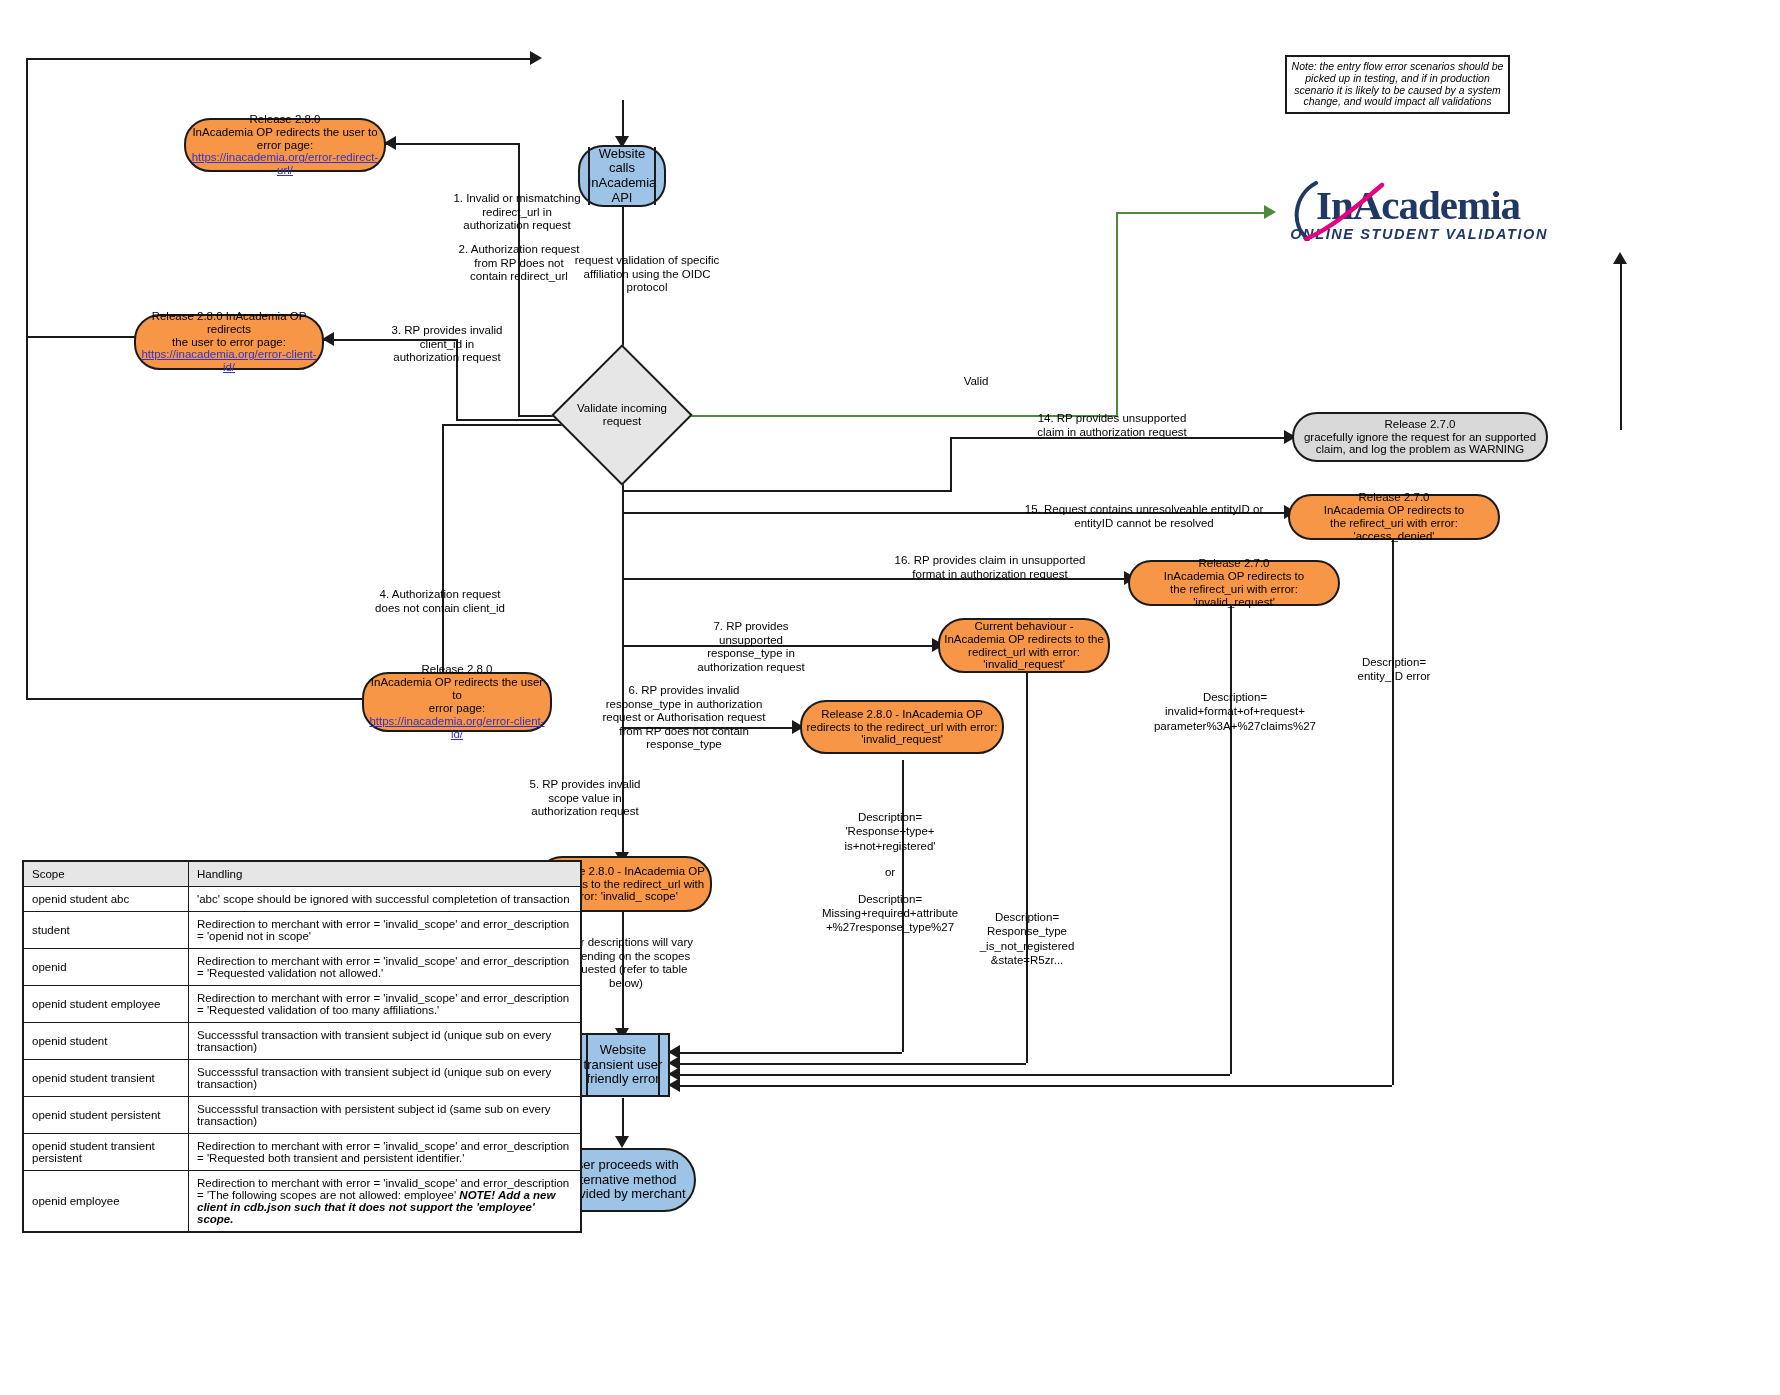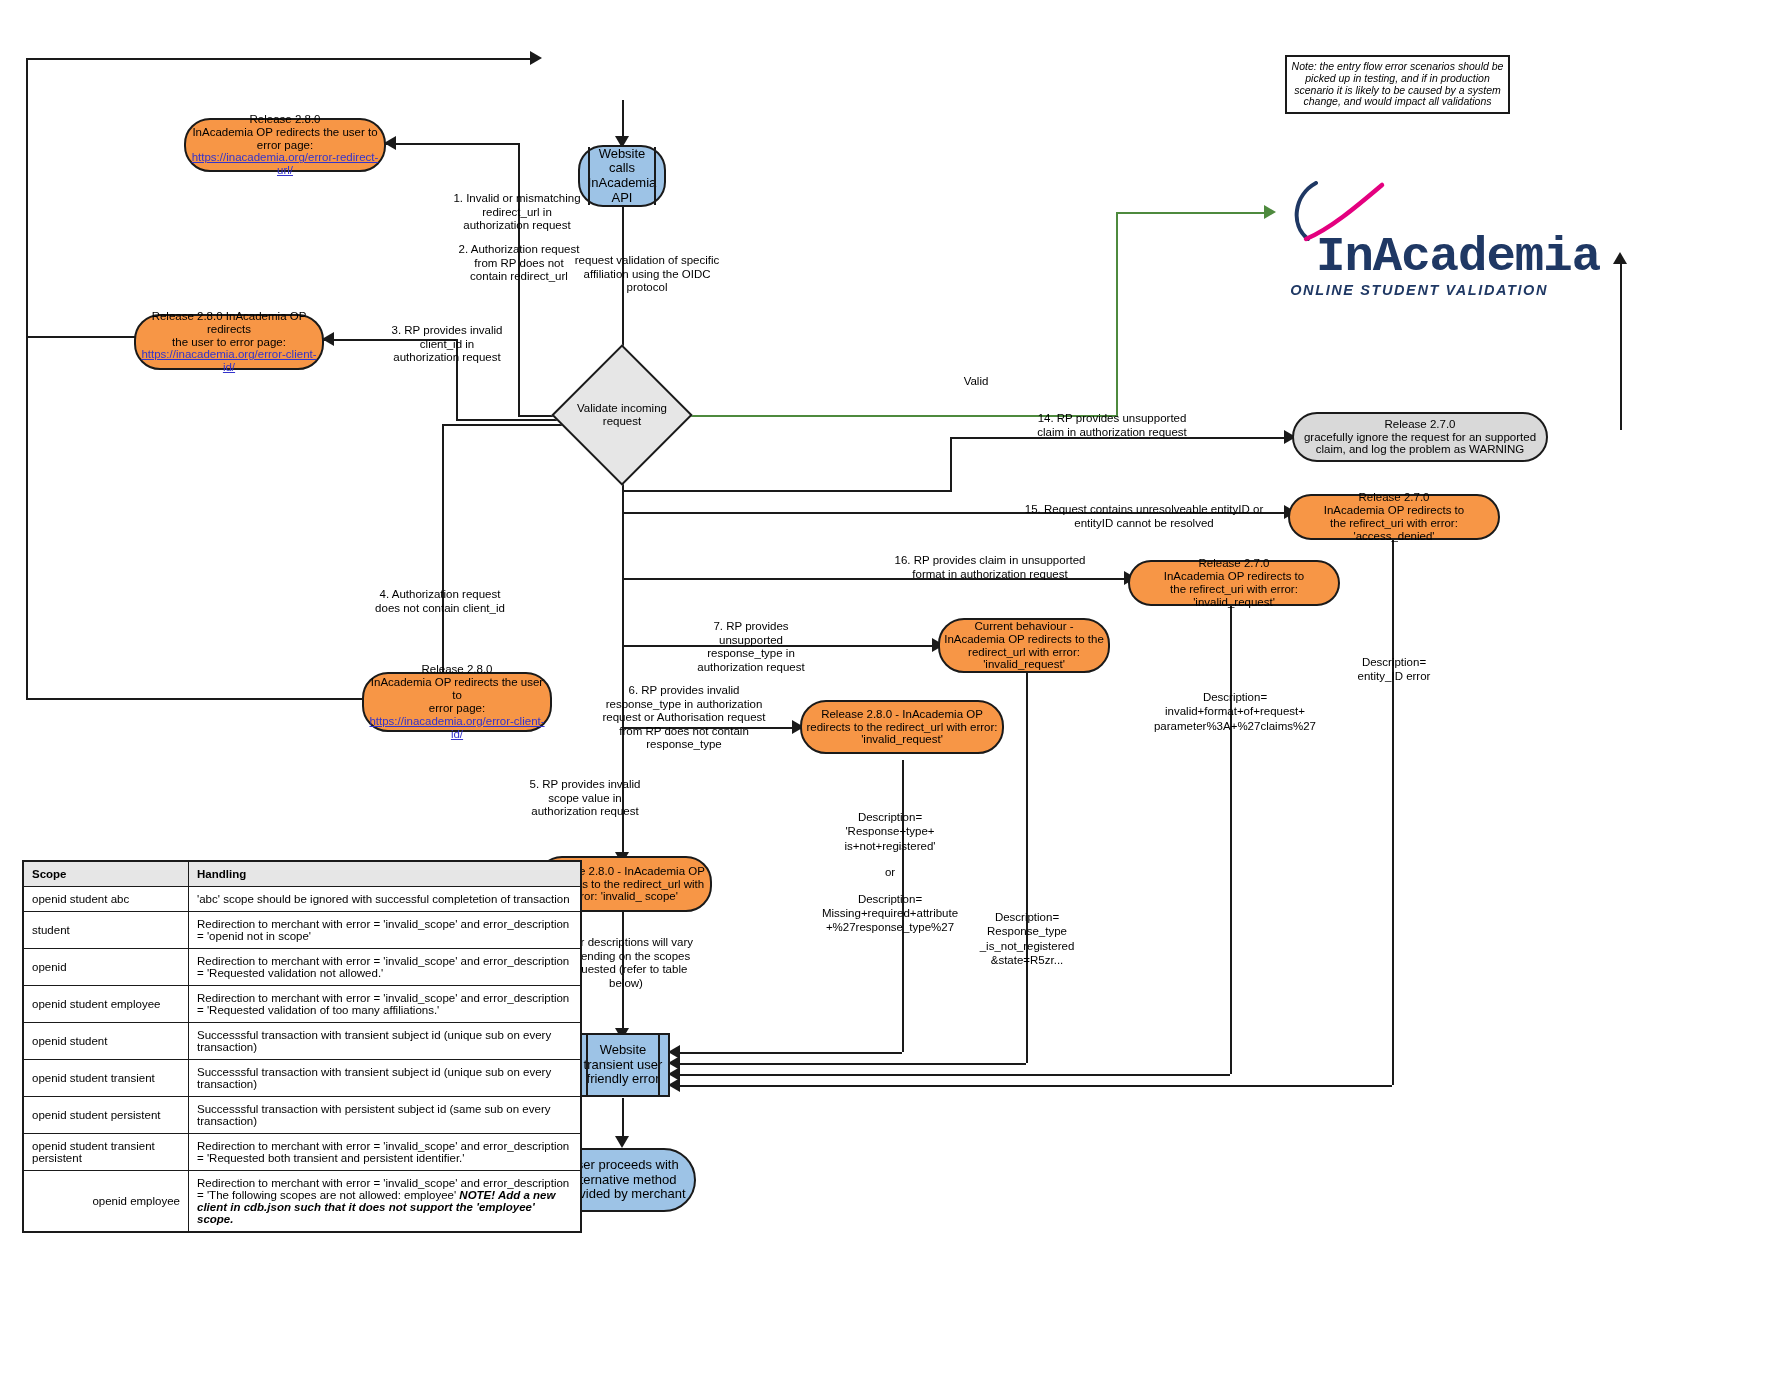--- a/index.html
+++ b/index.html
@@ -34,26 +34,26 @@
   .ln.green{background:#4e8a3e;}
   .arrow{position:absolute;width:0;height:0;}
   .arrow.r{border-top:7px solid transparent;border-bottom:7px solid transparent;border-left:12px solid #1a1a1a;}
   .arrow.l{border-top:7px solid transparent;border-bottom:7px solid transparent;border-right:12px solid #1a1a1a;}
   .arrow.d{border-left:7px solid transparent;border-right:7px solid transparent;border-top:12px solid #1a1a1a;}
   .arrow.u{border-left:7px solid transparent;border-right:7px solid transparent;border-bottom:12px solid #1a1a1a;}
   .arrow.r.green{border-left-color:#4e8a3e;}
   
   #scope-table{position:absolute;border:2px solid #1a1a1a;border-collapse:collapse;background:#fff;font-size:11.5px;}
   #scope-table th,#scope-table td{border:1px solid #1a1a1a;padding:6px 8px;vertical-align:middle;text-align:left;color:#000;}
-  #scope-table thead th{background:#e6e6e6;font-weight:bold;}
+  #scope-table thead th{background:#e6e6e6;font-weight:normal;}
   #scope-table td.scope-cell{width:148px;}
   #scope-table td i{font-style:italic;font-weight:bold;}
   
   #logo{position:absolute;left:1290px;top:185px;width:260px;height:70px;}
-  #logo .l1{font-family:Liberation Mono, monospace;font-weight:bold;font-size:49px;color:#1f3864;letter-spacing:-1px;line-height:1;margin-top:48px;}
+  #logo .l1{font-family:Liberation Serif, serif;font-weight:bold;font-size:41px;color:#1f3864;letter-spacing:-1px;line-height:1;}
   #logo .l2{font-family:"Liberation Sans",sans-serif;font-weight:bold;font-style:italic;font-size:14.5px;color:#1f3864;letter-spacing:1.6px;text-align:right;}
   #logo .swoosh{position:absolute;left:-4px;top:-4px;}
   .ina-badge{display:inline-flex;align-items:center;gap:4px;background:#fff;border:1px solid #bfbfbf;border-radius:3px;padding:2px 8px;margin-top:5px;}
   .ina-badge .mark{font-weight:bold;font-size:15px;color:#1f3864;font-style:italic;}
   .ina-badge .mark .a{color:#e4007f;}
   .ina-badge .lbl{font-size:12px;font-weight:bold;color:#1f3864;}
   .desc{position:absolute;font-size:11.5px;text-align:center;line-height:1.25;color:#000;}
 </style>
 </head>
 <body>
@@ -308,19 +308,19 @@
         </tr>
         <tr>
           <td class="scope-cell">openid student persistent</td>
           <td>Successsful transaction with persistent subject id (same sub on every transaction)</td>
         </tr>
         <tr>
           <td class="scope-cell">openid student transient persistent</td>
           <td>Redirection to merchant with error = 'invalid_scope' and error_description = 'Requested both transient and persistent identifier.'</td>
         </tr>
         <tr>
-          <td class="scope-cell" style="text-align: right;">openid employee</td>
+          <td class="scope-cell" style="text-align: left;">openid employee</td>
           <td><span>Redirection to merchant with error = 'invalid_scope' and error_description = 'The following scopes are not allowed: employee' </span><i>NOTE! Add a new client in cdb.json such that it does not support the 'employee' scope.</i></td>
         </tr>
       </tbody>
   </table>
 
 </div>
 
 </body></html>

